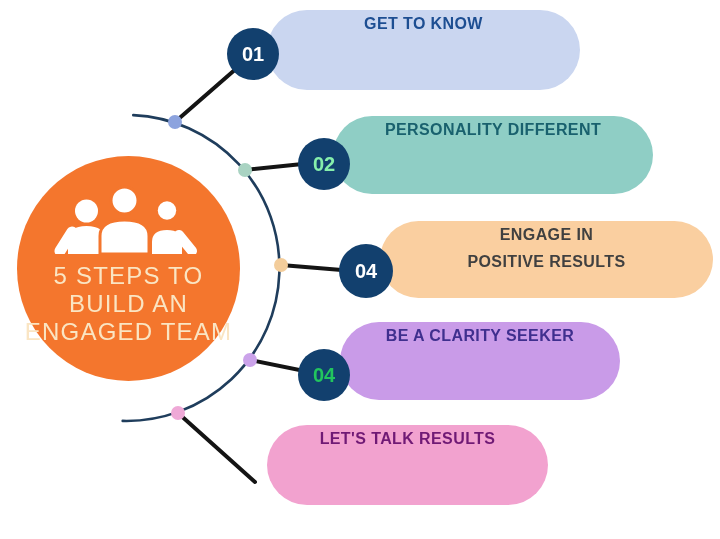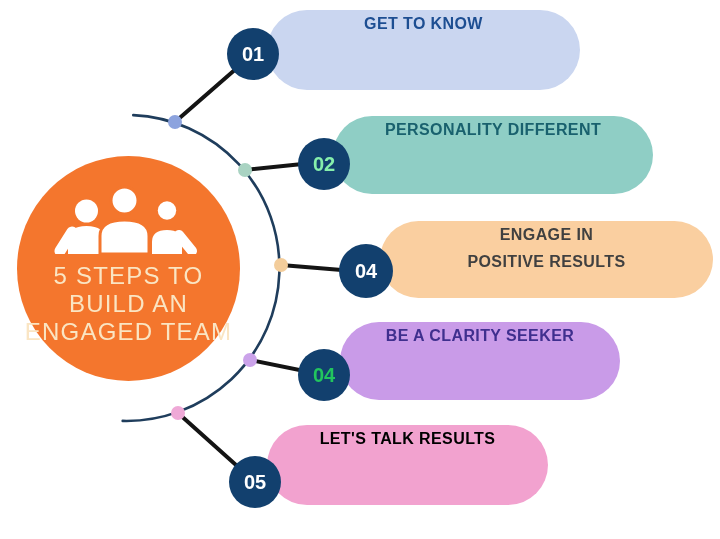--- a/index.html
+++ b/index.html
@@ -100,39 +100,36 @@
     <span>PERSONALITY DIFFERENT</span>
   </div>
   <div class="pill pill-3" style="background: rgb(250, 207, 160); color: #404040;">
     <span>ENGAGE IN</span>
     <span>POSITIVE RESULTS</span>
   </div>
   <div class="pill pill-4" style="background: rgb(201, 155, 232); color: rgb(63, 47, 142);">
     <span>BE A CLARITY SEEKER</span>
     <span></span>
   </div>
-  <div class="pill pill-5" style="background: rgb(242, 162, 207); color: #000000;">
+  <div class="pill pill-5" style="background: rgb(242, 162, 207); color: #701a75;">
     <span>LET'S TALK RESULTS</span>
     <span></span>
   </div>
 
   <div class="badge badge-1" style="background: rgb(18, 64, 110); color: rgb(255, 255, 255);">
       <span>01</span>
     </div>
   <div class="badge badge-2" style="background: rgb(18, 64, 110); color: #86efac;">
       <span>02</span>
     </div>
   <div class="badge badge-3" style="background: rgb(18, 64, 110); color: rgb(255, 255, 255);">
       <span>04</span>
     </div>
   <div class="badge badge-4" style="background: rgb(18, 64, 110); color: #22c55e;">
       <span>04</span>
-    </div>
-  <div class="badge badge-5" style="background: rgb(18, 64, 110); color: rgb(255, 255, 255);">
-      <span>05</span>
     </div>
 
   <div class="center-circle" style="background: rgb(244, 118, 45); color: rgb(250, 229, 195);">
     <svg class="center-icon" viewBox="0 0 150 70">
 
       <path fill="#FFFFFF" d="M15,70 L15,56 Q15,42 33.5,42 Q52,42 52,56 L52,70 Z"></path>
       <line x1="19" y1="48" x2="7" y2="67" stroke="#FFFFFF" stroke-width="11" stroke-linecap="round"></line>
       <circle cx="33.5" cy="27" r="11.5" fill="#FFFFFF"></circle>
 
       <path fill="#FFFFFF" d="M99,70 L99,58 Q99,46 114,46 Q129,46 129,58 L129,70 Z"></path>

